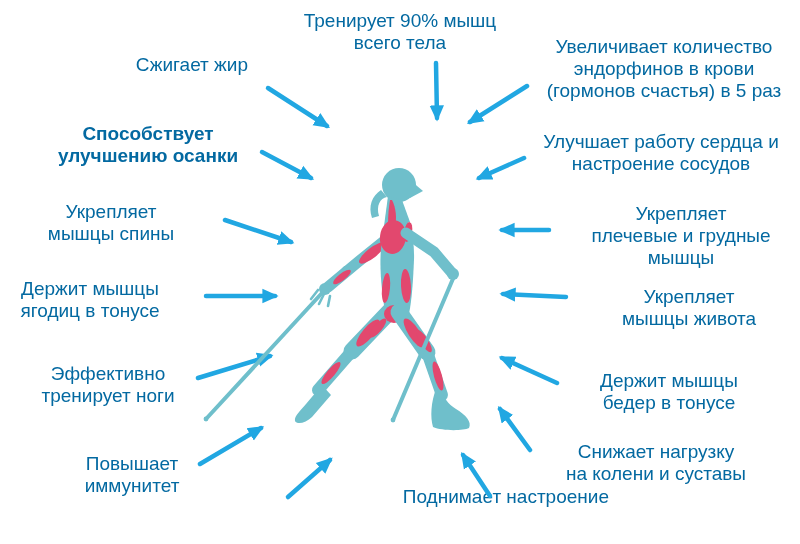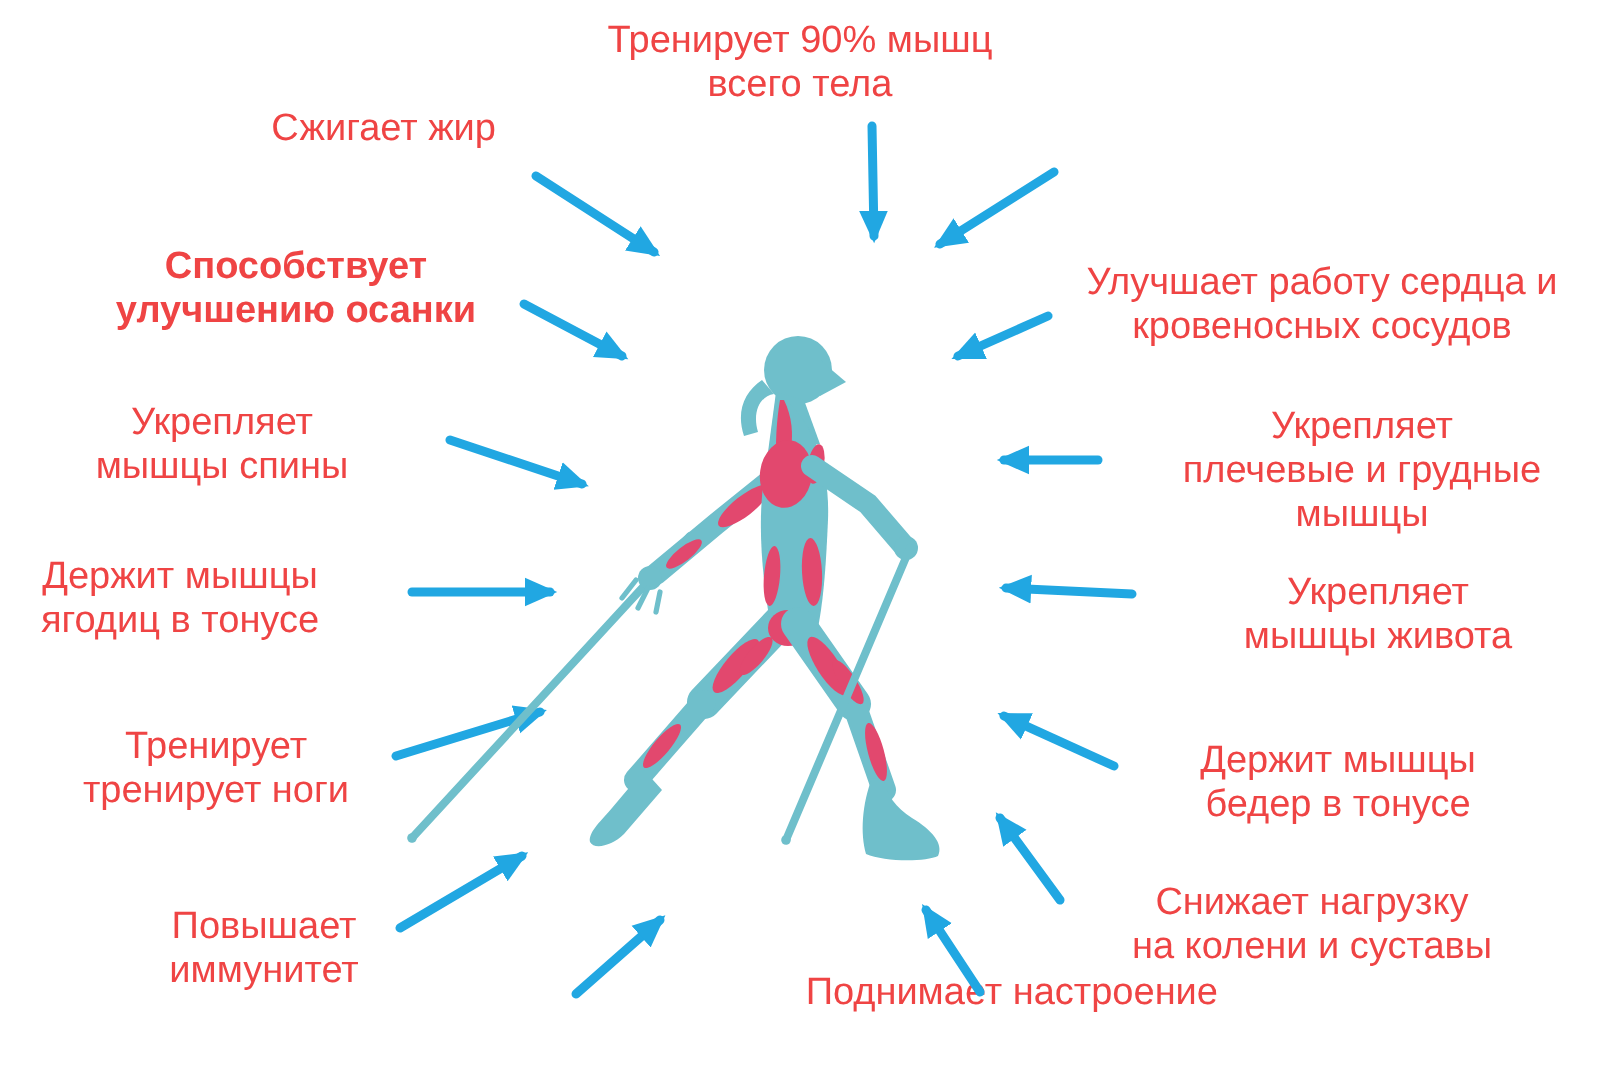--- a/index.html
+++ b/index.html
@@ -1,21 +1,21 @@
 <!DOCTYPE html>
 <html><head>
 <meta charset="utf-8">
 <style>
   html,body{margin:0;padding:0;background:#fff;}
   #canvas{
     position:relative;width:800px;height:544px;background:#fff;overflow:hidden;
     font-family:"Liberation Sans",sans-serif;
   }
   .label{
-    position:absolute;font-size:19px;line-height:22px;color:#ef4444;
+    position:absolute;font-size:19px;line-height:22px;color:#0369a1;
     text-align:center;white-space:pre-line;letter-spacing:0px;
   }
   
   #label-0{left:290px;top:10px;width:220px;}
   #label-1{left:88px;top:54px;width:160px;text-align:right;}
   #label-2{left:544px;top:36px;width:240px;}
   #label-3{left:48px;top:123px;width:200px;font-weight:bold;}
   #label-4{left:538px;top:131px;width:246px;}
   #label-5{left:31px;top:201px;width:160px;}
   #label-6{left:581px;top:203px;width:200px;}
@@ -32,34 +32,37 @@
   #figure{left:200px;top:140px;}
 </style>
 </head>
 <body>
 
 <div id="canvas">
 
   <div class="label" id="label-0">Тренирует 90% мышц
 всего тела</div>
   <div class="label" id="label-1">Сжигает жир</div>
+  <div class="label" id="label-2">Увеличивает количество
+эндорфинов в крови
+(гормонов счастья) в 5 раз</div>
   <div class="label" id="label-3">Способствует
 улучшению осанки</div>
   <div class="label" id="label-4">Улучшает работу сердца и
-кровеносных сосудов</div>
+настроение сосудов</div>
   <div class="label" id="label-5">Укрепляет
 мышцы спины</div>
   <div class="label" id="label-6">Укрепляет
 плечевые и грудные
 мышцы</div>
   <div class="label" id="label-7">Держит мышцы
 ягодиц в тонусе</div>
   <div class="label" id="label-8">Укрепляет
 мышцы живота</div>
-  <div class="label" id="label-9">Тренирует
+  <div class="label" id="label-9">Эффективно
 тренирует ноги</div>
   <div class="label" id="label-10">Держит мышцы
 бедер в тонусе</div>
   <div class="label" id="label-12">Снижает нагрузку
 на колени и суставы</div>
   <div class="label" id="label-11">Повышает
 иммунитет</div>
   <div class="label" id="label-14">Поднимает настроение</div>
 
   <svg id="arrows" width="800" height="544" viewBox="0 0 800 544">

